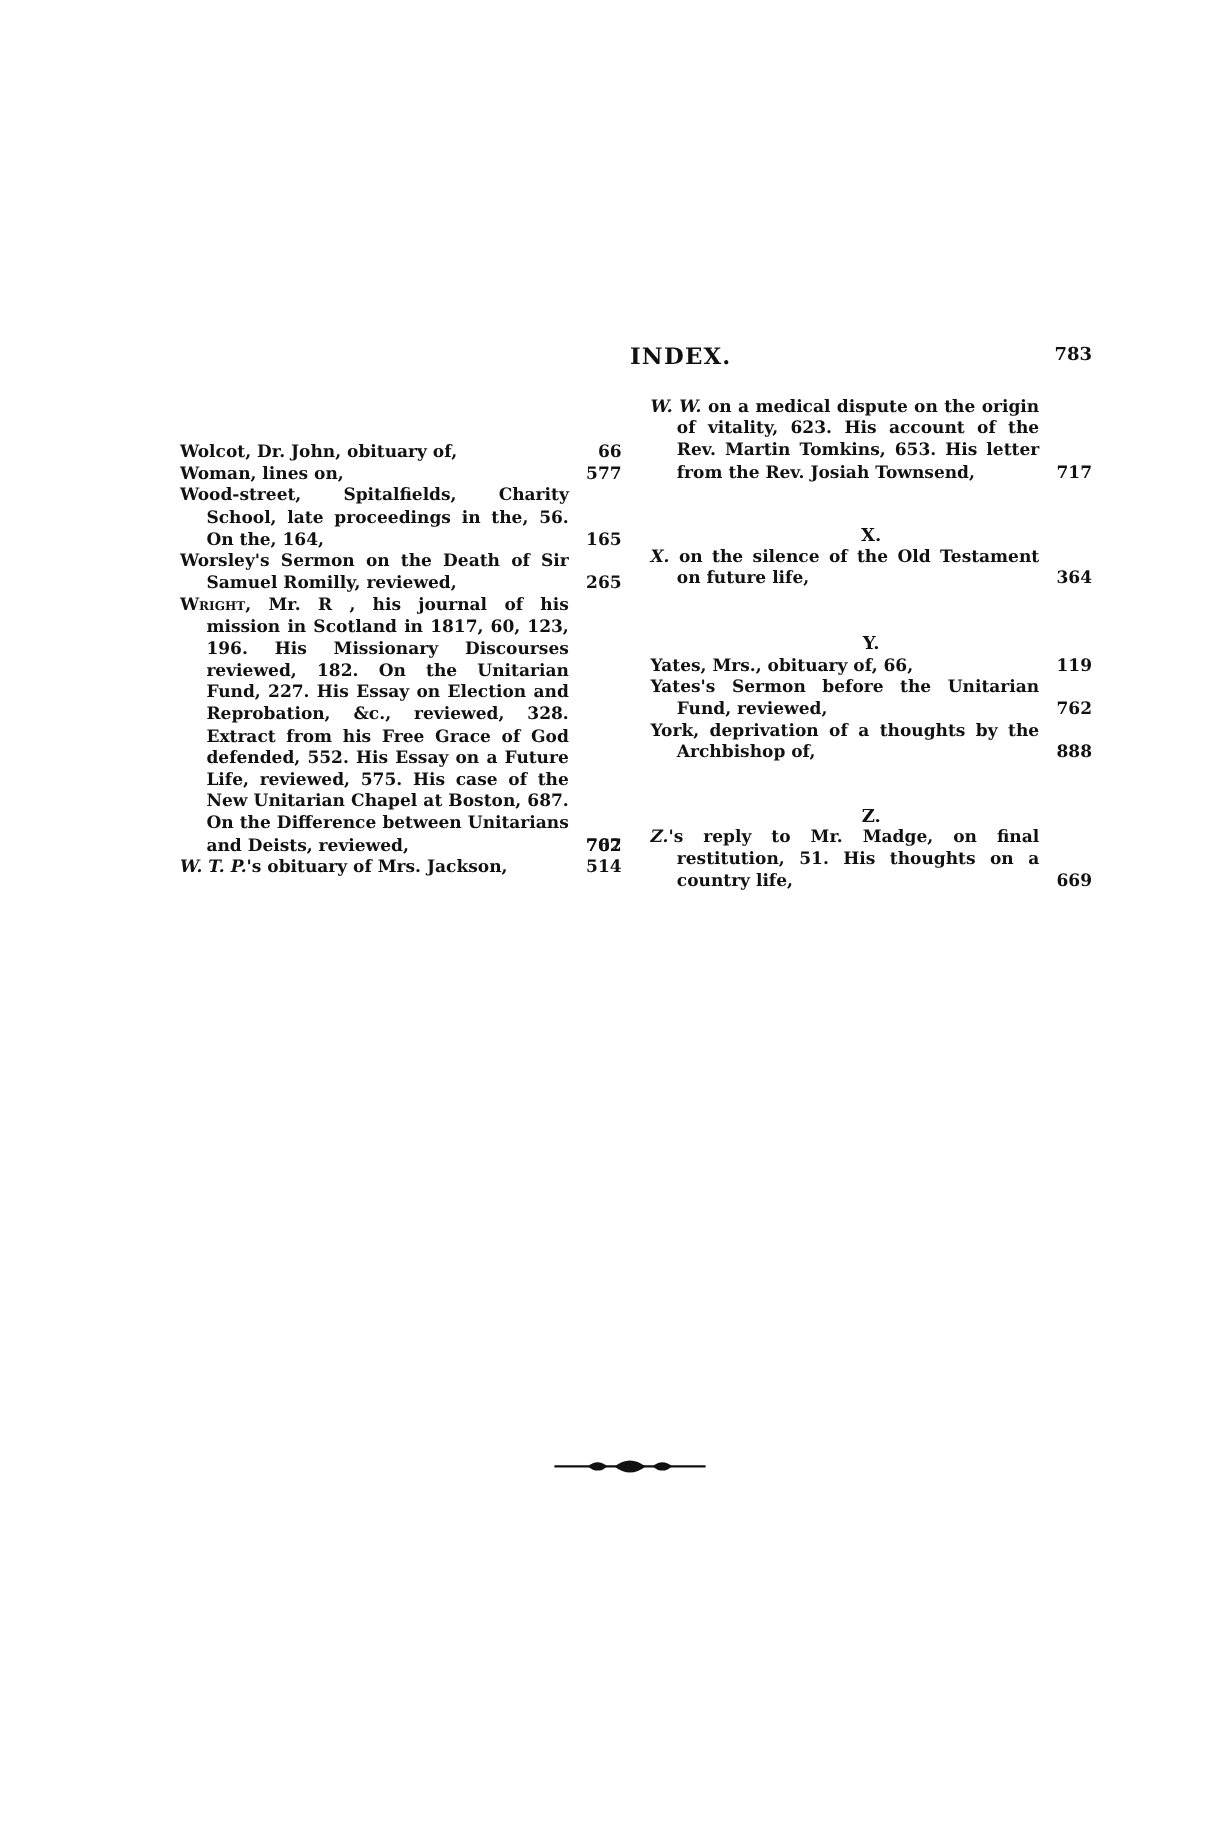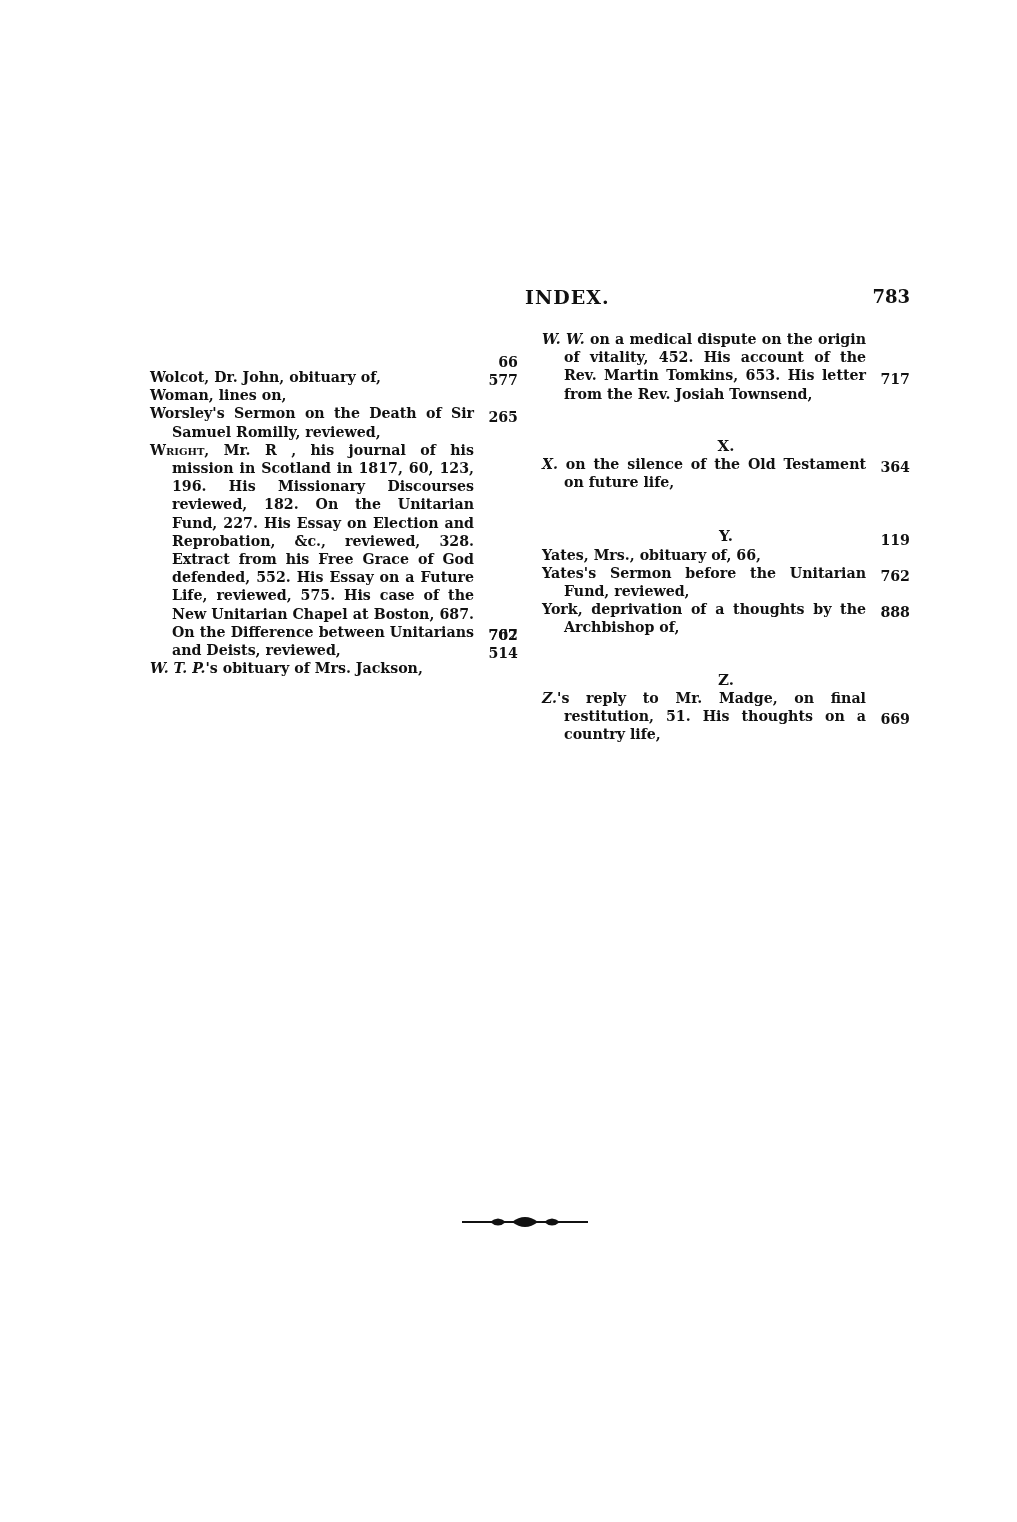--- a/index.html
+++ b/index.html
@@ -1,25 +1,25 @@
 <!DOCTYPE html>
 <html><head>
 <meta charset="utf-8">
 <style>
   html, body { margin: 0; padding: 0; background: #ffffff; }
   body { width: 1017px; height: 1522px; position: relative; overflow: hidden;
          font-family: "DejaVu Serif", "Liberation Serif", serif; color: #111; }
   .header { position: absolute; top: 286px; left: 140px; width: 770px; height: 24px; }
   .header-title { position: absolute; left: 349px; top: 0; font-size: 19px; font-weight: bold; letter-spacing: 1px; margin-left: 36px; }
-  .header-page { position: absolute; right: 0; top: 0; font-size: 18px; font-weight: bold; text-align: right; }
+  .header-page { position: absolute; right: 0; top: 0; font-size: 15px; font-weight: bold; text-align: right; }
   .col { position: absolute; top: 330px; font-size: 14.2px; line-height: 18.2px; font-weight: bold; }
   .col-left { left: 150px; width: 368px; margin-top: 38px; }
   .col-right { left: 542px; width: 368px; }
   .entry { position: relative; padding-left: 22px; text-indent: -22px; padding-right: 44px; text-align: justify; }
-  .entry .page { position: absolute; right: 0; bottom: 15px; text-indent: 0; }
+  .entry .page { position: absolute; right: 0; bottom: 0; text-indent: 0; }
   .letter-head { text-align: center; font-weight: bold; font-size: 15px; margin: 0; }
   .sc { font-variant: small-caps; }
   i { font-style: italic; }
   .ornament { position: absolute; left: 460px; top: 1212px; width: 130px; height: 20px; }
 </style>
 </head>
 <body>
 
 <div class="header">
   <span class="header-title">INDEX.</span>
@@ -29,39 +29,43 @@
 <div class="col col-left">
   <div class="entry">
     <span>Wolcot, Dr. John, obituary of,</span>
     <span class="page">66</span>
   </div>
   <div class="entry">
     <span>Woman, lines on,</span>
     <span class="page">577</span>
   </div>
   <div class="entry">
+    <span>Wood-street, Spitalfields, Charity School, late proceedings in the, 56. On the, 164,</span>
+    <span class="page">165</span>
+  </div>
+  <div class="entry">
     <span>Worsley's Sermon on the Death of Sir Samuel Romilly, reviewed,</span>
     <span class="page">265</span>
   </div>
   <div class="entry">
     <span class="sc">Wright</span><span>, Mr. R , his journal of his mission in Scotland in 1817, 60, 123, 196. His Missionary Discourses reviewed, 182. On the Unitarian Fund, 227. His Essay on Election and Reprobation, &amp;c., reviewed, 328. Extract from his Free Grace of God defended, 552. His Essay on a Future Life, reviewed, 575. His case of the New Unitarian Chapel at Boston, 687. On the Difference between Unitarians and Deists, reviewed,</span>
     <span class="page">702</span>
   </div>
   <div class="entry">
     <span class="page">767</span>
   </div>
   <div class="entry">
     <i>W. T. P.</i><span>'s obituary of Mrs. Jackson,</span>
     <span class="page">514</span>
   </div>
 </div>
 
 <div class="col col-right">
   <div class="entry">
-    <i>W. W.</i><span> on a medical dispute on the origin of vitality, 452. His account of the Rev. Martin Tomkins, 653. His letter from the Rev. Josiah Townsend,</span>
+    <i>W. W.</i><span> on a medical dispute on the origin of vitality, 623. His account of the Rev. Martin Tomkins, 653. His letter from the Rev. Josiah Townsend,</span>
     <span class="page">717</span>
   </div>
 
   <div style="height:34px"></div>
   <div class="letter-head">X.</div>
   <div class="entry">
     <i>X.</i><span> on the silence of the Old Testament on future life,</span>
     <span class="page">364</span>
   </div>
 

